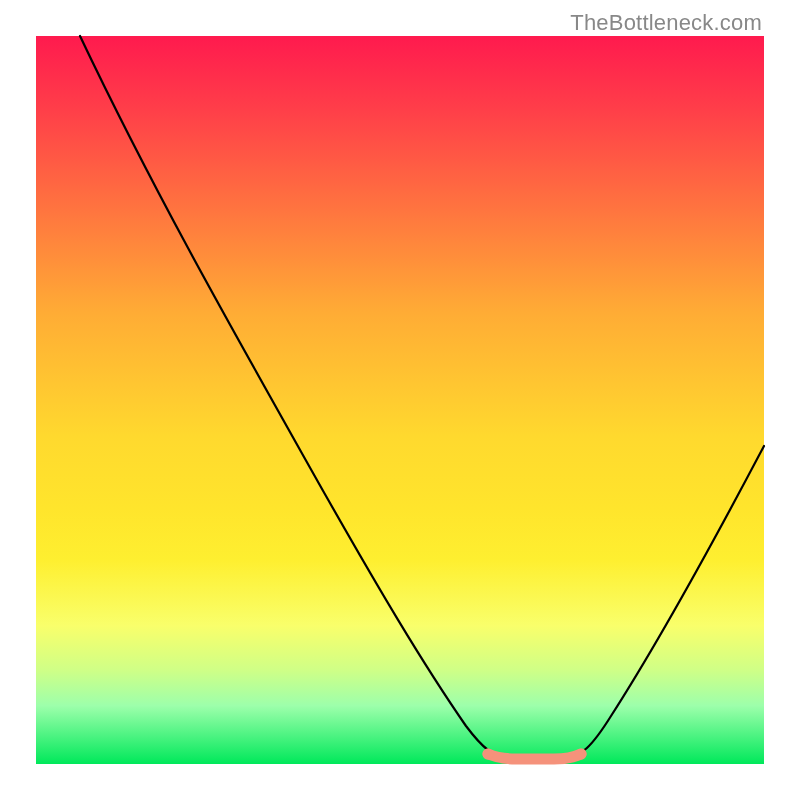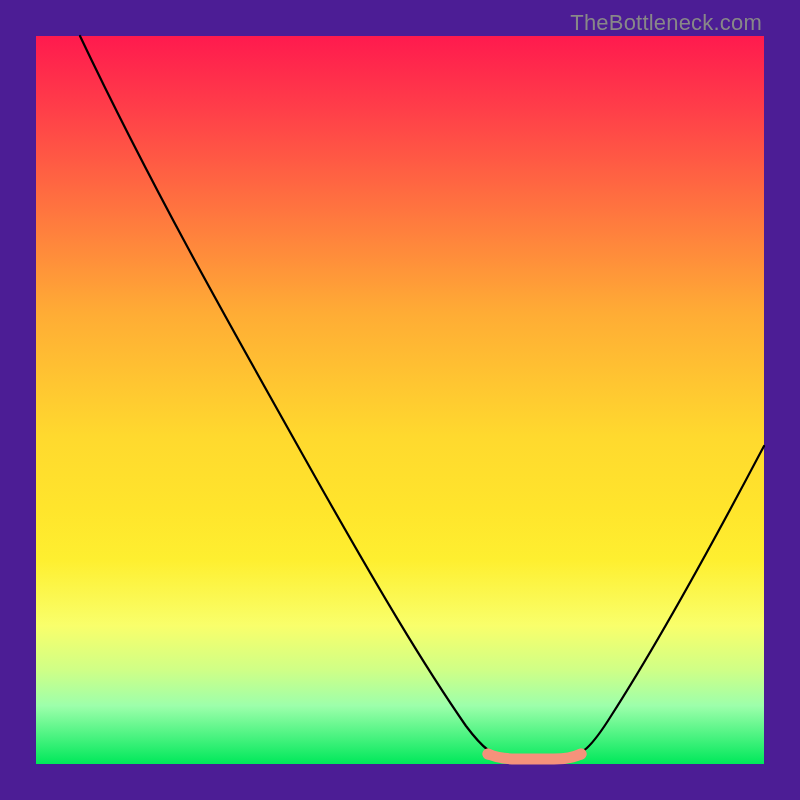--- a/index.html
+++ b/index.html
@@ -10,21 +10,21 @@
     background: #000;
     overflow: hidden;
     font-family: Arial, Helvetica, sans-serif;
   }
   .frame {
     position: absolute;
     left: 0;
     top: 0;
     width: 800px;
     height: 800px;
-    background: #4c1d95;
+    background: #ffffff;
   }
   .plot-area {
     position: absolute;
     left: 36px;
     top: 36px;
     width: 728px;
     height: 728px;
     
     background: linear-gradient(
       to bottom,

